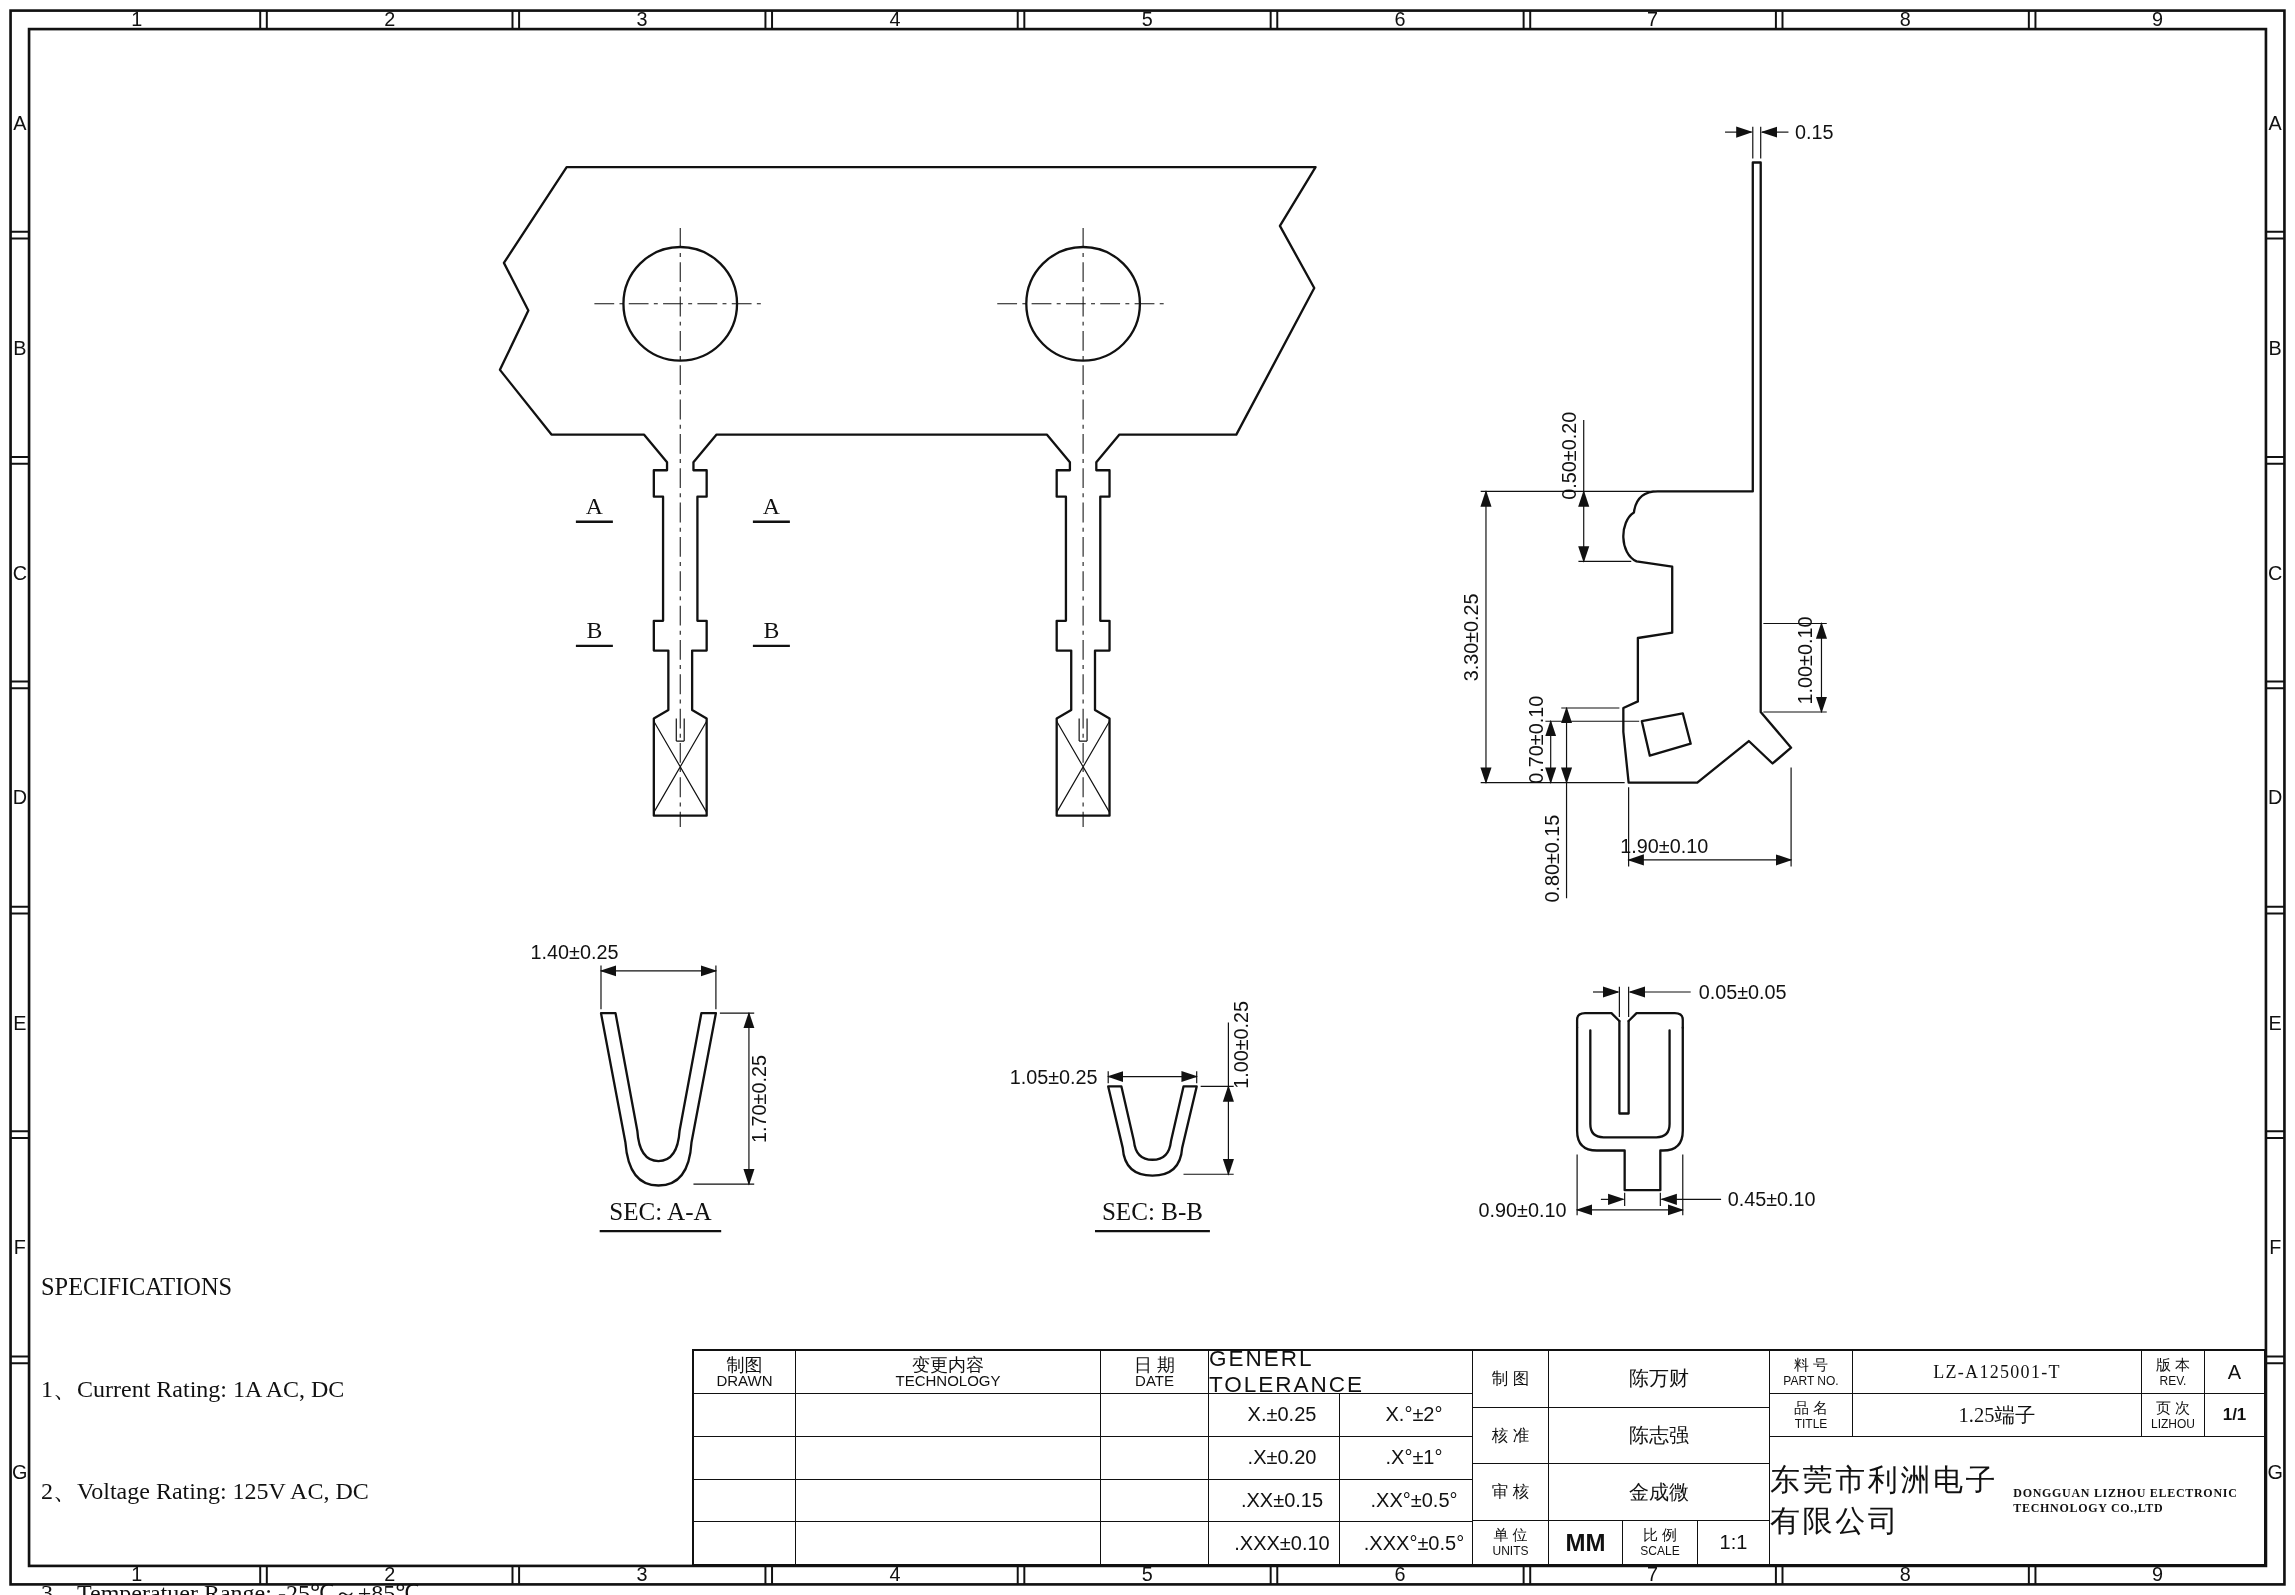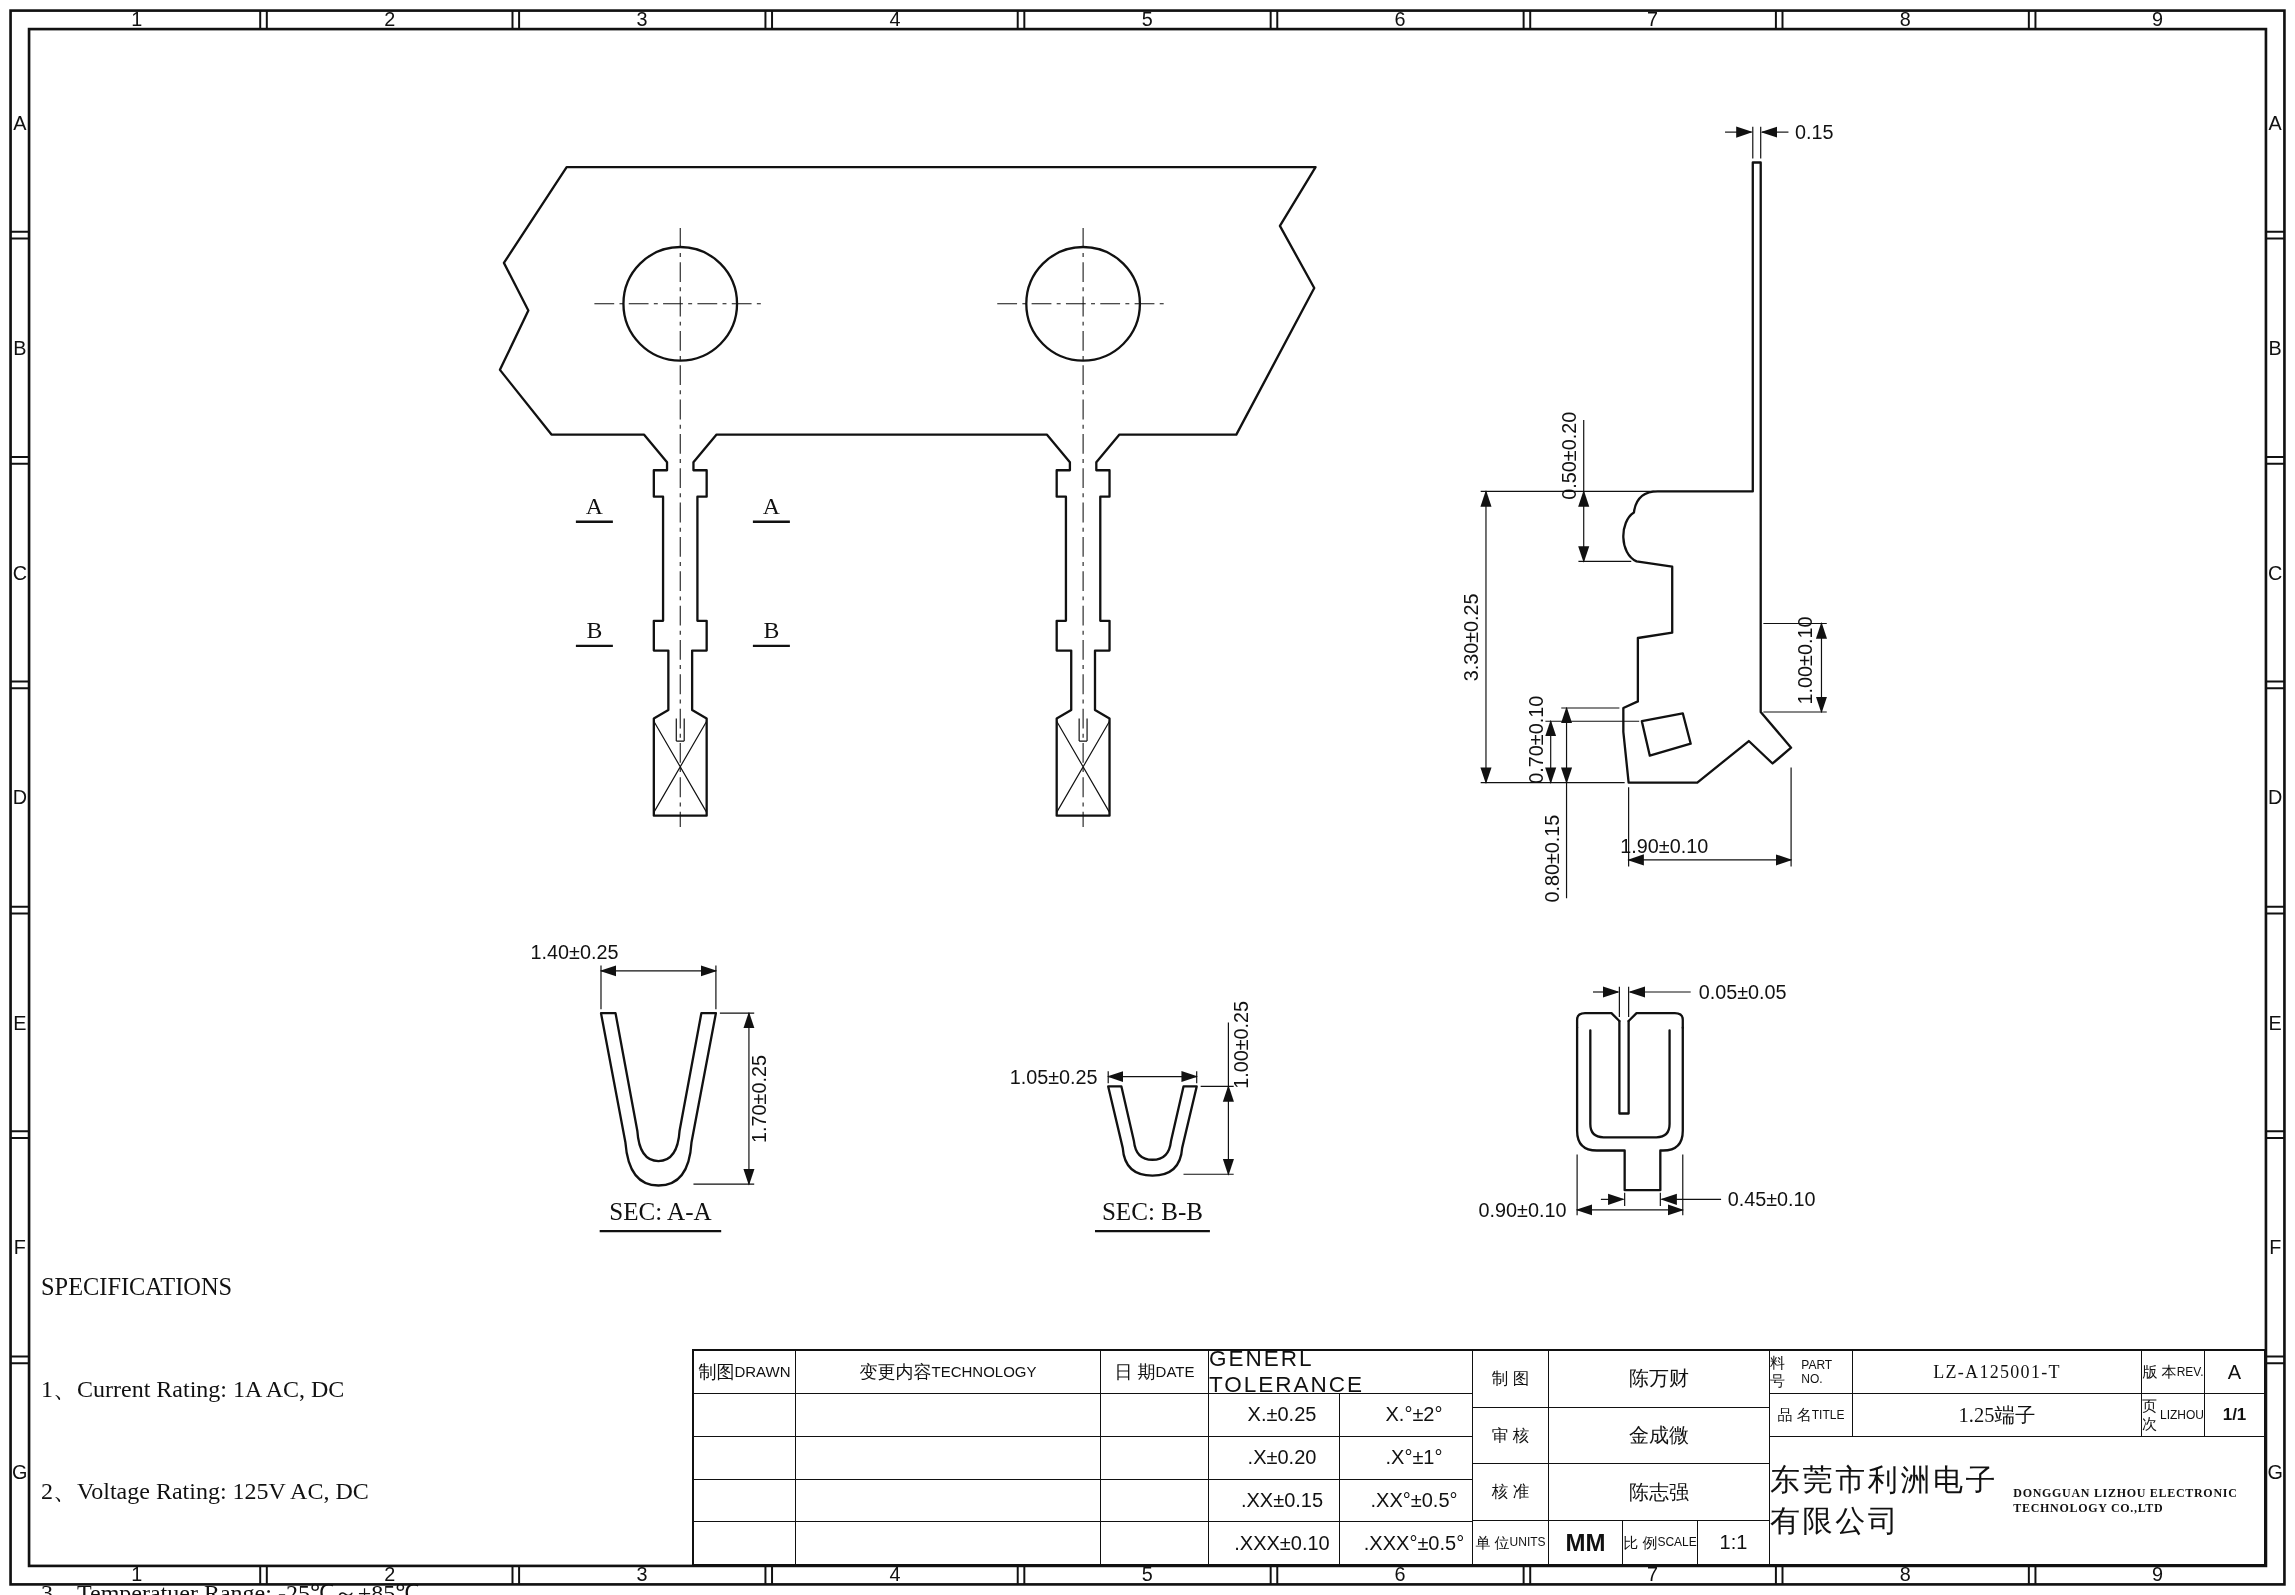--- a/index.html
+++ b/index.html
@@ -31,21 +31,21 @@
   
   .tb{position:absolute;left:692px;top:1349px;width:1574px;height:217px;
     border:2px solid #111;display:flex;background:#fff}
   .tb .sec{display:flex;flex-direction:column;border-right:1.3px solid #111}
   .tb .sec:last-child{border-right:none}
   .tb .row{display:flex;border-bottom:1.3px solid #111;min-height:0}
   .tb .row:last-child{border-bottom:none}
   .tb .c{border-right:1.3px solid #111;display:flex;align-items:center;justify-content:center;
     min-width:0;overflow:hidden}
   .tb .c:last-child{border-right:none}
-  .lbl{display:flex;flex-direction:row;align-items:center;justify-content:center;line-height:18px}
+  .lbl{display:flex;flex-direction:column;align-items:center;justify-content:center;line-height:18px}
   .lbl .cn{font-size:15px}
   .lbl .en{font-size:12px;line-height:14.5px}
   .hdrlbl .cn{font-size:18px}
   .hdrlbl .en{font-size:15px}
   .tolhead{font-size:22.5px;letter-spacing:2px}
   .tolcell{font-size:20px;justify-content:flex-start;padding-left:16px}
   .apprname{font-size:20px}
   .apprlbl{font-size:16.5px}
   .vMM{font-size:24px;font-weight:700}
   .v11{font-size:20px}
@@ -296,26 +296,26 @@
       <div class="c tolcell" style="flex:1">.XXX°±0.5°</div>
     </div>
   </div>
 
   <div class="sec" style="width:297px">
     <div class="row" style="flex:1">
       <div class="c apprlbl" style="width:76px">制 图</div>
       <div class="c apprname" style="flex:1">陈万财</div>
     </div>
     <div class="row" style="flex:1">
+      <div class="c apprlbl" style="width:76px">核 准</div>
+      <div class="c apprname" style="flex:1">陈志强</div>
+    </div>
+    <div class="row" style="flex:1">
       <div class="c apprlbl" style="width:76px">审 核</div>
       <div class="c apprname" style="flex:1">金成微</div>
-    </div>
-    <div class="row" style="flex:1">
-      <div class="c apprlbl" style="width:76px">核 准</div>
-      <div class="c apprname" style="flex:1">陈志强</div>
     </div>
     <div class="row" style="height:43px">
       <div class="c lbl" style="width:76px">
         <span class="cn">单 位</span>
         <span class="en">UNITS</span>
       </div>
       <div class="c vMM" style="width:74px">MM</div>
       <div class="c lbl" style="width:75px">
         <span class="cn">比 例</span>
         <span class="en">SCALE</span>

